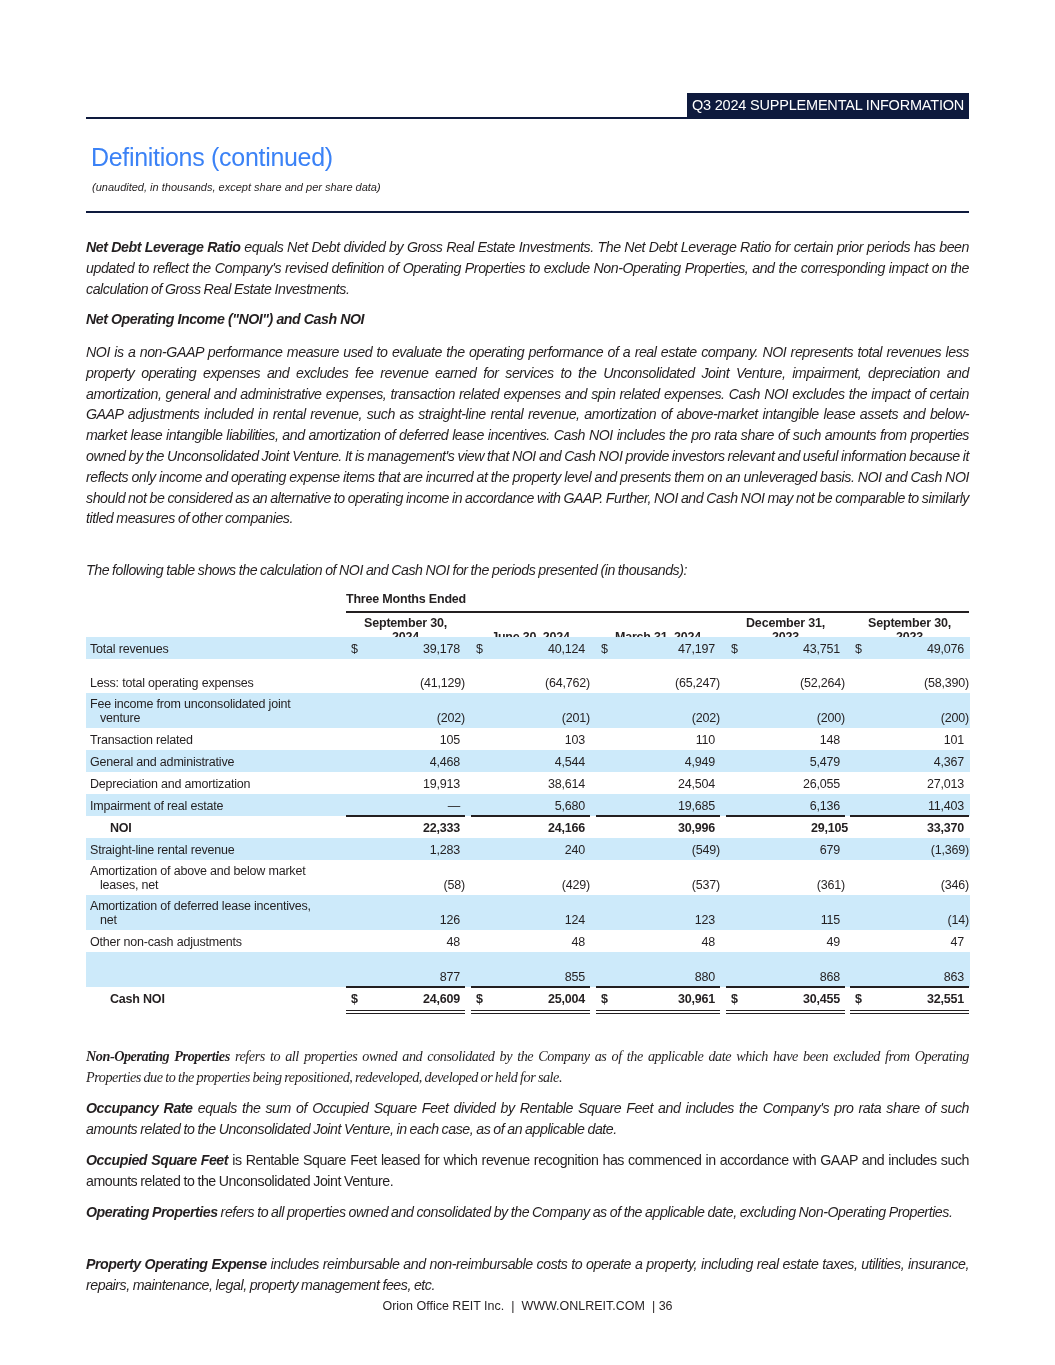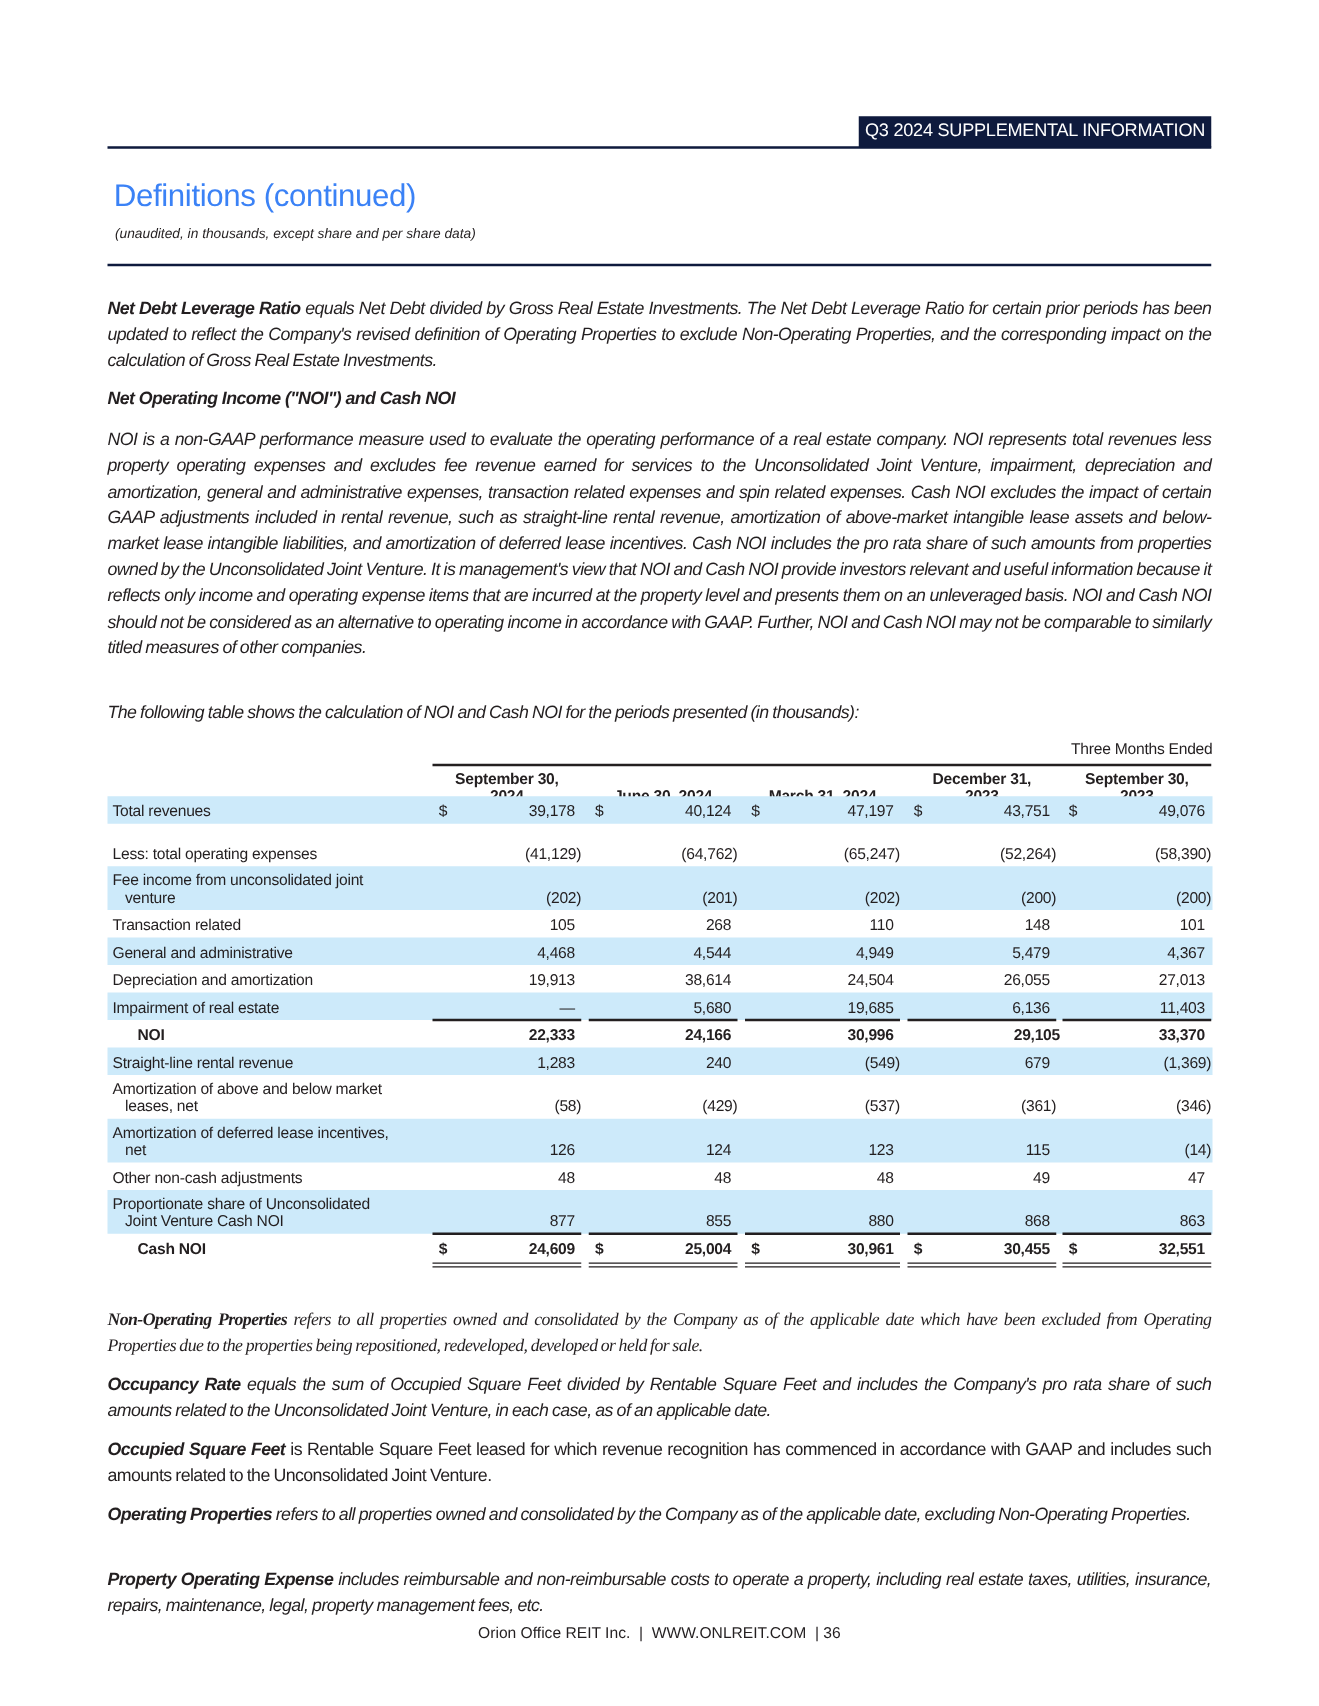--- a/index.html
+++ b/index.html
@@ -10,21 +10,21 @@
   .subtitle { position: absolute; top: 181px; left: 92px; font-size: 11px; font-style: italic; color: #231f20; }
   .title-rule { position: absolute; top: 211px; left: 86px; width: 883px; height: 2px; background: #0e1a3d; }
   .para { position: absolute; left: 86px; width: 883px; font-size: 14.2px; line-height: 20.8px; font-style: italic; text-align: justify; letter-spacing: -0.45px; word-spacing: -0.5px; }
   .para b { font-weight: bold; }
   .para.normal { font-style: normal; }
   .para .ital { font-style: italic; }
   .heading { position: absolute; left: 86px; font-size: 14.2px; font-weight: bold; font-style: italic; letter-spacing: -0.45px; }
 
   
   .tbl { position: absolute; left: 86px; top: 592px; width: 884px; font-size: 12.5px; letter-spacing: -0.2px; }
-  .tm-head { position: absolute; left: 260px; width: 624px; top: 0; height: 18px; text-align: right; font-weight: normal; font-size: 12.5px; }
+  .tm-head { position: absolute; left: 260px; width: 624px; top: 0; height: 18px; text-align: left; font-weight: bold; font-size: 12.5px; }
   .tm-rule { position: absolute; left: 260px; width: 623px; top: 19px; height: 2px; background: #231f20; }
   .col-head { position: absolute; top: 24px; height: 28px; font-weight: bold; text-align: center; font-size: 12.5px; line-height: 14px; display: flex; align-items: flex-end; justify-content: center; }
   .col-rule { position: absolute; top: 54px; height: 2px; background: #231f20; }
   .row { position: absolute; left: 0; width: 884px; }
   .row.shade { background: #cdeafa; }
   .row .lbl { position: absolute; left: 4px; bottom: 3px; line-height: 14px; }
   .row .lbl.indent { left: 24px; font-weight: bold; }
   .row .cell { position: absolute; bottom: 3px; text-align: right; line-height: 14px; }
   .row .dollar { position: absolute; bottom: 3px; line-height: 14px; }
   .row.bold .cell, .row.bold .dollar { font-weight: bold; }
@@ -115,21 +115,21 @@
       </div>
       <span class="cell" style="left: 260px; width: 119px;">(202)</span>
       <span class="cell" style="left: 385px; width: 119px;">(201)</span>
       <span class="cell" style="left: 510px; width: 124px;">(202)</span>
       <span class="cell" style="left: 640px; width: 119px;">(200)</span>
       <span class="cell" style="left: 764px; width: 119px;">(200)</span>
     </div>
     <div class="row" style="top: 136px; height: 22px;">
       <div class="lbl">Transaction related</div>
       <span class="cell" style="left: 260px; width: 114px;">105</span>
-      <span class="cell" style="left: 385px; width: 114px;">268</span>
+      <span class="cell" style="left: 385px; width: 114px;">103</span>
       <span class="cell" style="left: 510px; width: 119px;">110</span>
       <span class="cell" style="left: 640px; width: 114px;">148</span>
       <span class="cell" style="left: 764px; width: 114px;">101</span>
     </div>
     <div class="row shade" style="top: 158px; height: 22px;">
       <div class="lbl">General and administrative</div>
       <span class="cell" style="left: 260px; width: 114px;">4,468</span>
       <span class="cell" style="left: 385px; width: 114px;">4,544</span>
       <span class="cell" style="left: 510px; width: 119px;">4,949</span>
       <span class="cell" style="left: 640px; width: 114px;">5,479</span>
@@ -196,24 +196,20 @@
     </div>
     <div class="row" style="top: 338px; height: 22px;">
       <div class="lbl">Other non-cash adjustments</div>
       <span class="cell" style="left: 260px; width: 114px;">48</span>
       <span class="cell" style="left: 385px; width: 114px;">48</span>
       <span class="cell" style="left: 510px; width: 119px;">48</span>
       <span class="cell" style="left: 640px; width: 114px;">49</span>
       <span class="cell" style="left: 764px; width: 114px;">47</span>
     </div>
     <div class="row shade" style="top: 360px; height: 35px;">
-      <div class="lbl">
-        <div>Proportionate share of Unconsolidated</div>
-        <div style="padding-left: 10px;">Joint Venture Cash NOI</div>
-      </div>
       <span class="cell" style="left: 260px; width: 114px;">877</span>
       <span class="cell" style="left: 385px; width: 114px;">855</span>
       <span class="cell" style="left: 510px; width: 119px;">880</span>
       <span class="cell" style="left: 640px; width: 114px;">868</span>
       <span class="cell" style="left: 764px; width: 114px;">863</span>
     </div>
     <div class="row bold" style="top: 395px; height: 22px;">
       <div class="lbl indent">Cash NOI</div>
       <span class="dollar" style="left: 265px;">$</span>
       <span class="cell" style="left: 260px; width: 114px;">24,609</span>

